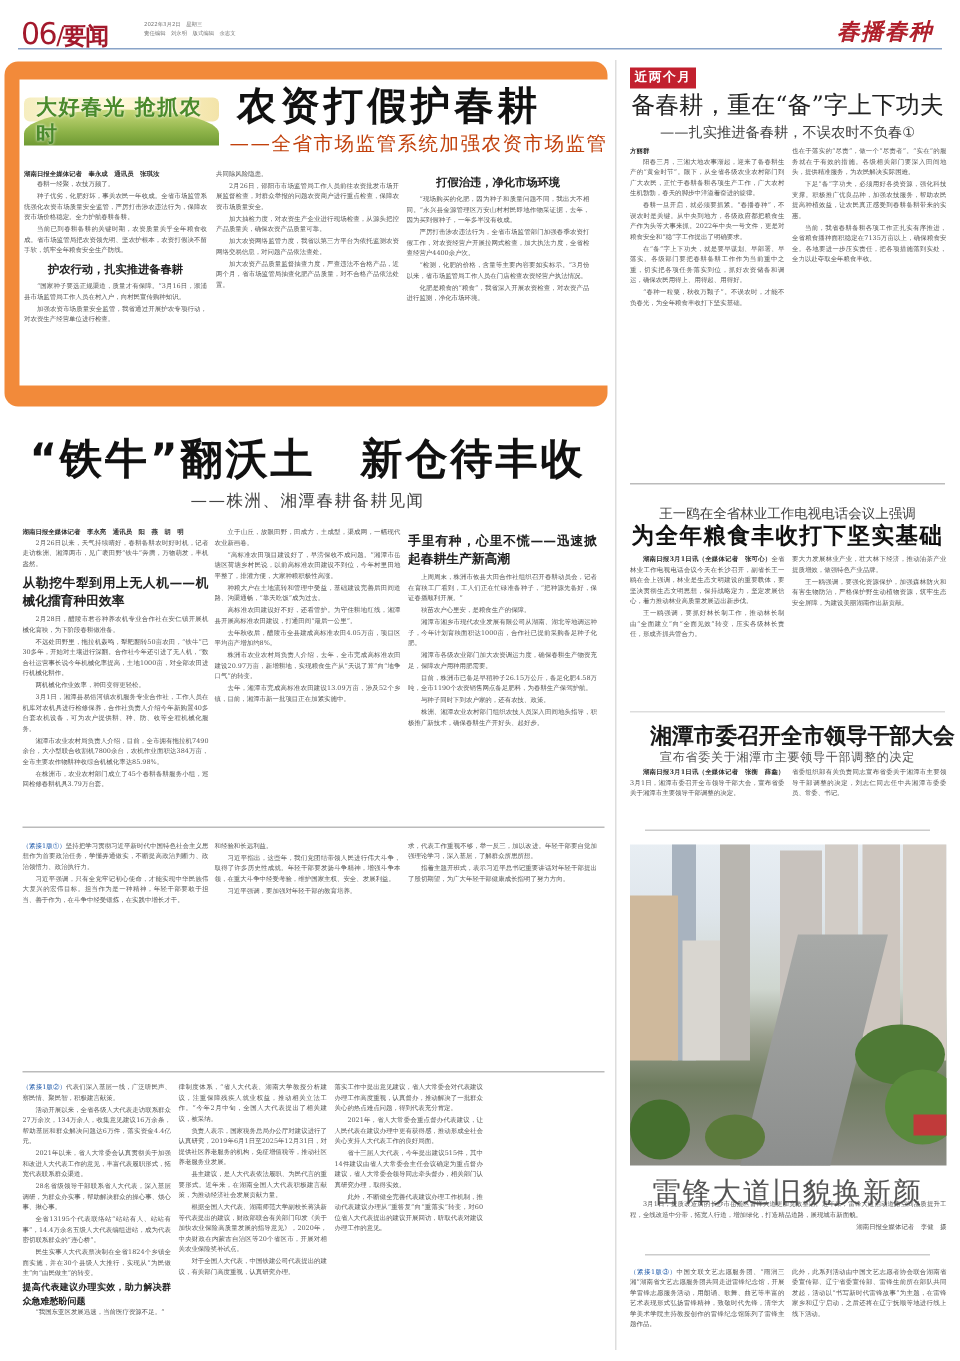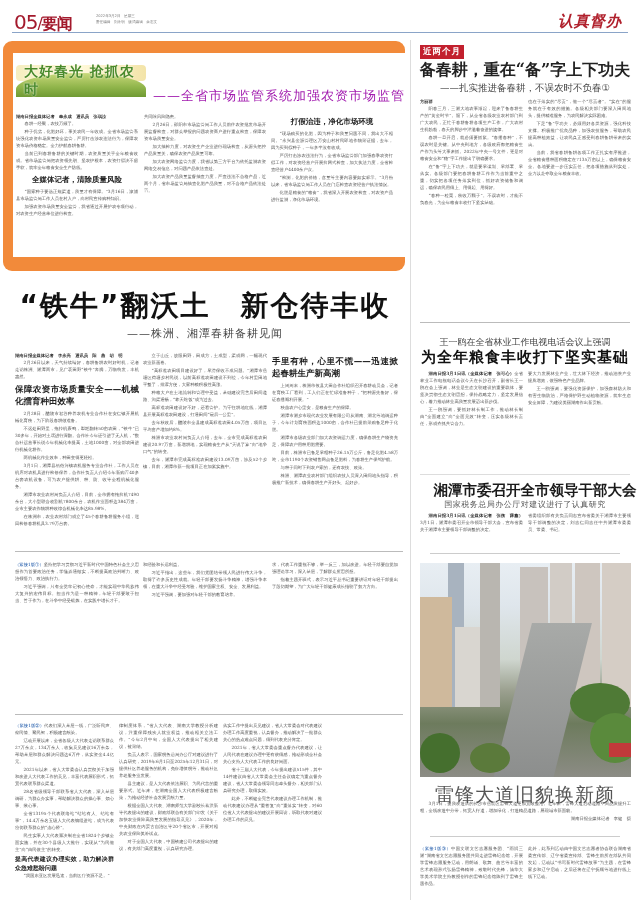--- a/index.html
+++ b/index.html
@@ -15,36 +15,36 @@
 
   .orange-frame { position: absolute; left: 3px; top: 41px; width: 402px; height: 230px; background: #f28a3a; border-radius: 9px; }
   .orange-inner { position: absolute; left: 10px; top: 12px; width: 412px; height: 204px; background: #fff; }
 
   .banner { position: absolute; left: 3px; top: 6px; width: 130px; height: 38px; }
   .banner-hill { position: absolute; left: 0; top: 14px; width: 130px; height: 24px; background: linear-gradient(180deg,#c8d97a 0%,#8fb44a 60%,#6f9a33 100%); border-radius: 60% 60% 0 0 / 80% 80% 0 0; }
   .banner-sun { position: absolute; left: 0; top: 6px; width: 130px; height: 16px; background: linear-gradient(90deg,#f3e9b0,#fff7d0,#f0dd93); opacity: .8; border-radius: 4px; }
   .banner-text { position: absolute; left: 8px; top: 4px; font-family: "DejaVu Sans", sans-serif; font-size: 14px; color: #4a8a2c; font-weight: bold; letter-spacing: 1px; text-shadow: 0 0 2px #fff; }
 
   .hl-main { position: absolute; left: 145px; top: 0px; font-family: "DejaVu Sans", sans-serif; font-weight: bold; font-size: 26px; color: #111; letter-spacing: 3px; }
-  .hl-sub { position: absolute; left: 140px; top: 34px; font-family: "DejaVu Sans", sans-serif; font-size: 13px; color: #a21caf; letter-spacing: 1px; }
+  .hl-sub { position: absolute; left: 140px; top: 34px; font-family: "DejaVu Sans", sans-serif; font-size: 13px; color: #c2410c; letter-spacing: 1px; }
 
   .col { position: absolute; font-size: 4.3px; line-height: 7px; color: #555; text-align: justify; overflow: hidden; }
   .col .byline { font-weight: bold; color: #333; }
   .col p { text-indent: 2em; margin-bottom: 1px; }
   .subhead { font-family: "DejaVu Sans", sans-serif; font-weight: bold; color: #222; text-align: center; font-size: 7.5px; line-height: 11px; margin: 3px 0; }
   .subhead-lg { font-family: "DejaVu Sans", sans-serif; font-weight: bold; color: #222; font-size: 8.5px; line-height: 12px; margin: 3px 0; }
 
   .hl2 { position: absolute; left: 0; width: 410px; top: 287px; text-align: center; font-family: "DejaVu Sans", sans-serif; font-weight: bold; font-size: 28px; color: #111; letter-spacing: 2px; }
   .hl2-sub { position: absolute; left: 0; width: 410px; top: 326px; text-align: center; font-family: "DejaVu Sans", sans-serif; font-size: 11px; color: #444; letter-spacing: 1px; }
 
   .divider { position: absolute; height: 1px; background: #bbb; }
   .vdivider { position: absolute; width: 1px; background: #ddd; }
 
   .tag { position: absolute; left: 420px; top: 45px; background: #c2202e; color: #fff; font-family: "DejaVu Sans", sans-serif; font-weight: bold; font-size: 8.5px; padding: 1px 3px; letter-spacing: 1px; }
-  .comm-title { position: absolute; left: 410px; width: 230px; top: 60px; text-align: center; font-family: "DejaVu Serif", serif; font-weight: bold; font-size: 16px; color: #222; }
+  .comm-title { position: absolute; left: 410px; width: 230px; top: 60px; text-align: center; font-family: "DejaVu Serif", serif; font-weight: normal; font-size: 16px; color: #222; }
   .comm-sub { position: absolute; left: 410px; width: 230px; top: 82px; text-align: center; font-family: "DejaVu Sans", sans-serif; font-size: 9.5px; color: #444; }
 
   .right-kicker { position: absolute; left: 410px; width: 230px; top: 336px; text-align: center; font-family: "DejaVu Sans", sans-serif; font-size: 9px; color: #444; }
   .right-hl { position: absolute; left: 410px; width: 230px; top: 348px; text-align: center; font-family: "DejaVu Sans", sans-serif; font-weight: bold; font-size: 15px; color: #111; letter-spacing: 1px; }
 
   .xt-title { position: absolute; left: 410px; width: 250px; top: 481px; text-align: center; font-family: "DejaVu Sans", sans-serif; font-weight: bold; font-size: 14.5px; color: #1a1a1a; }
   .xt-sub { position: absolute; left: 410px; width: 230px; top: 499px; text-align: center; font-family: "DejaVu Sans", sans-serif; font-size: 8px; color: #555; letter-spacing: .5px; }
 
   .photo { position: absolute; left: 420px; top: 563px; width: 211px; height: 214px; overflow: hidden; background: linear-gradient(180deg,#e8eef3 0%,#dfe6ec 20%,#cfd6cf 45%,#9a9f8e 60%,#6d7b5d 75%,#8c8c85 100%); }
   .bld { position: absolute; bottom: 70px; background: #cfc7bb; }
@@ -52,44 +52,45 @@
   .tree { position: absolute; border-radius: 50%; background: #4f7a36; }
 
   .photo-caption-title { position: absolute; left: 410px; width: 230px; top: 782px; text-align: center; font-family: "DejaVu Sans", sans-serif; font-size: 19px; color: #555; letter-spacing: 1px; }
   .subhead-sm { font-family: "DejaVu Sans", sans-serif; font-weight: bold; color: #222; font-size: 6px; line-height: 9px; }
 </style>
 </head>
 <body>
 
 <header class="masthead">
   <div class="page-no">
-    <span>05</span><span class="slash">/</span><span class="page-sec">要闻</span>
+    <span>06</span><span class="slash">/</span><span class="page-sec">要闻</span>
   </div>
   <div class="mast-meta">
     <div>2022年3月2日　星期三</div>
     <div>责任编辑　刘永明　版式编辑　余志文</div>
   </div>
-  <div class="mast-logo">认真督办</div>
+  <div class="mast-logo">春播春种</div>
 </header>
 
 <section class="orange-frame">
   <div class="orange-inner">
     <div class="banner">
       <div class="banner-sun"></div>
       <div class="banner-hill"></div>
       <div class="banner-text">大好春光 抢抓农时</div>
     </div>
+    <h1 class="hl-main">农资打假护春耕</h1>
     <div class="hl-sub">——全省市场监管系统加强农资市场监管</div>
 
     <div class="col" style="left:3px; top:60px; width:122px; height:142px;">
       <div class="byline">湖南日报全媒体记者　奉永成　通讯员　张琪汝</div>
       <p>春耕一经聚，农技万频了。</p>
       <p>种子优劣，化肥好坏，事关农民一年收成。全省市场监管系统强化农资市场质量安全监管，严厉打击涉农违法行为，保障农资市场价格稳定。全力护航春耕备耕。</p>
       <p>当前已到春耕备耕的关键时期，农资质量关乎全年粮食收成。省市场监管局把农资领先明、坚农护根本，农资打假决不留手软，筑牢全年粮食安全生产防线。</p>
-      <div class="subhead">全媒体记者，清除质量风险</div>
+      <div class="subhead">护农行动，扎实推进备春耕</div>
       <p>“国家种子要选正规渠道，质量才有保障。”3月16日，溆浦县市场监管局工作人员在村入户，向村民宣传购种知识。</p>
       <p>加强农资市场质量安全监管，我省通过开展护农专项行动，对农资生产经营单位进行检查。</p>
     </div>
     <div class="col" style="left:131px; top:60px; width:122px; height:142px;">
       <p style="text-indent:0">共同除风险隐患。</p>
       <p>2月26日，邵阳市市场监管局工作人员前往农资批发市场开展监督检查，对群众举报的问题农资商户进行重点检查，保障农资市场质量安全。</p>
       <p>加大抽检力度，对农资生产企业进行现场检查，从源头把控产品质量关，确保农资产品质量可靠。</p>
       <p>加大农资网络监管力度，我省以第三方平台为依托监测农资网络交易信息，对问题产品依法查处。</p>
       <p>加大农资产品质量监督抽查力度，严查违法不合格产品，近两个月，省市场监管局抽查化肥产品质量，对不合格产品依法处置。</p>
     </div>
@@ -102,21 +103,21 @@
     </div>
   </div>
 </section>
 
 <h2 class="hl2">“铁牛”翻沃土　新仓待丰收</h2>
 <div class="hl2-sub">——株洲、湘潭春耕备耕见闻</div>
 
 <div class="col" style="left:15px; top:352px; width:124px; height:200px;">
   <div class="byline">湖南日报全媒体记者　李永亮　通讯员　阳　燕　胡　明</div>
   <p>2月26日以来，天气持续晴好，春耕备耕农时好时机，记者走访株洲、湘潭两市，见广袤田野“铁牛”奔腾，万物萌发，丰机盎然。</p>
-  <div class="subhead-lg">保障农资市场质量安全——机械化擂育种田效率</div>
+  <div class="subhead-lg">从勒挖牛犁到用上无人机——机械化擂育种田效率</div>
   <p>2月28日，醴陵市君谷种养农机专业合作社在安仁镇开展机械化育秧，为下阶段春耕做准备。</p>
   <p>不远处田野里，拖拉机轰鸣，犁耙翻转50亩农田，“铁牛”已30多年，开始对土壤进行深翻。合作社今年还引进了无人机，“数合社运营事长说今年机械化率提高，土地1000亩，对全部农田进行机械化耕作。</p>
   <p>两机械化作业效率，种田变得更轻松。</p>
   <p>3月1日，湘潭县易俗河镇农机服务专业合作社，工作人员在机库对农机具进行检修保养，合作社负责人介绍今年新购置40多台套农机设备，可为农户提供耕、种、防、收等全程机械化服务。</p>
   <p>湘潭市农业农村局负责人介绍，目前，全市拥有拖拉机7490余台，大小型联合收割机7800余台，农机作业面积达384万亩，全市主要农作物耕种收综合机械化率达85.98%。</p>
   <p>在株洲市，农业农村部门成立了45个春耕备耕服务小组，巡回检修春耕机具3.79万台套。</p>
 </div>
 <div class="col" style="left:143px; top:352px; width:124px; height:200px;">
   <p>立于山丘，放眼田野，田成方，土成型，渠成网，一幅现代农业新画卷。</p>
   <p>“高标准农田项目建设好了，早涝保收不成问题。”湘潭市岳塘区荷塘乡村民说，以前高标准农田建设不到位，今年村里田地平整了，排灌方便，大家种粮积极性高涨。</p>
@@ -206,21 +207,21 @@
   <p>王一鸥强调，要抓好林长制工作，推动林长制由“全面建立”向“全面见效”转变，压实各级林长责任，形成齐抓共管合力。</p>
 </div>
 <div class="col" style="left:528px; top:370px; width:103px; height:96px;">
   <p style="text-indent:0">要大力发展林业产业，壮大林下经济，推动油茶产业提质增效，做强特色产业品牌。</p>
   <p>王一鸥强调，要强化资源保护，加强森林防火和有害生物防治，严格保护野生动植物资源，筑牢生态安全屏障，为建设美丽湖南作出新贡献。</p>
 </div>
 
 <div class="divider" style="left:420px; top:474px; width:210px; background:#ddd;"></div>
 
 <h2 class="xt-title">湘潭市委召开全市领导干部大会</h2>
-<div class="xt-sub">国家税务总局办公厅对建议进行了认真研究</div>
+<div class="xt-sub">宣布省委关于湘潭市主要领导干部调整的决定</div>
 <div class="col" style="left:420px; top:512px; width:103px; height:36px;">
   <p><span class="byline">湖南日报3月1日讯（全媒体记者　张衡　薛鑫）</span><span>3月1日，湘潭市委召开全市领导干部大会，宣布省委关于湘潭市主要领导干部调整的决定。</span></p>
 </div>
 <div class="col" style="left:528px; top:512px; width:103px; height:36px;">
   <p style="text-indent:0">省委组织部有关负责同志宣布省委关于湘潭市主要领导干部调整的决定，刘志仁同志任中共湘潭市委委员、常委、书记。</p>
 </div>
 
 <div class="divider" style="left:430px; top:553px; width:190px; background:#ccc;"></div>
 
 <div class="photo" title="城市道路鸟瞰照片">

